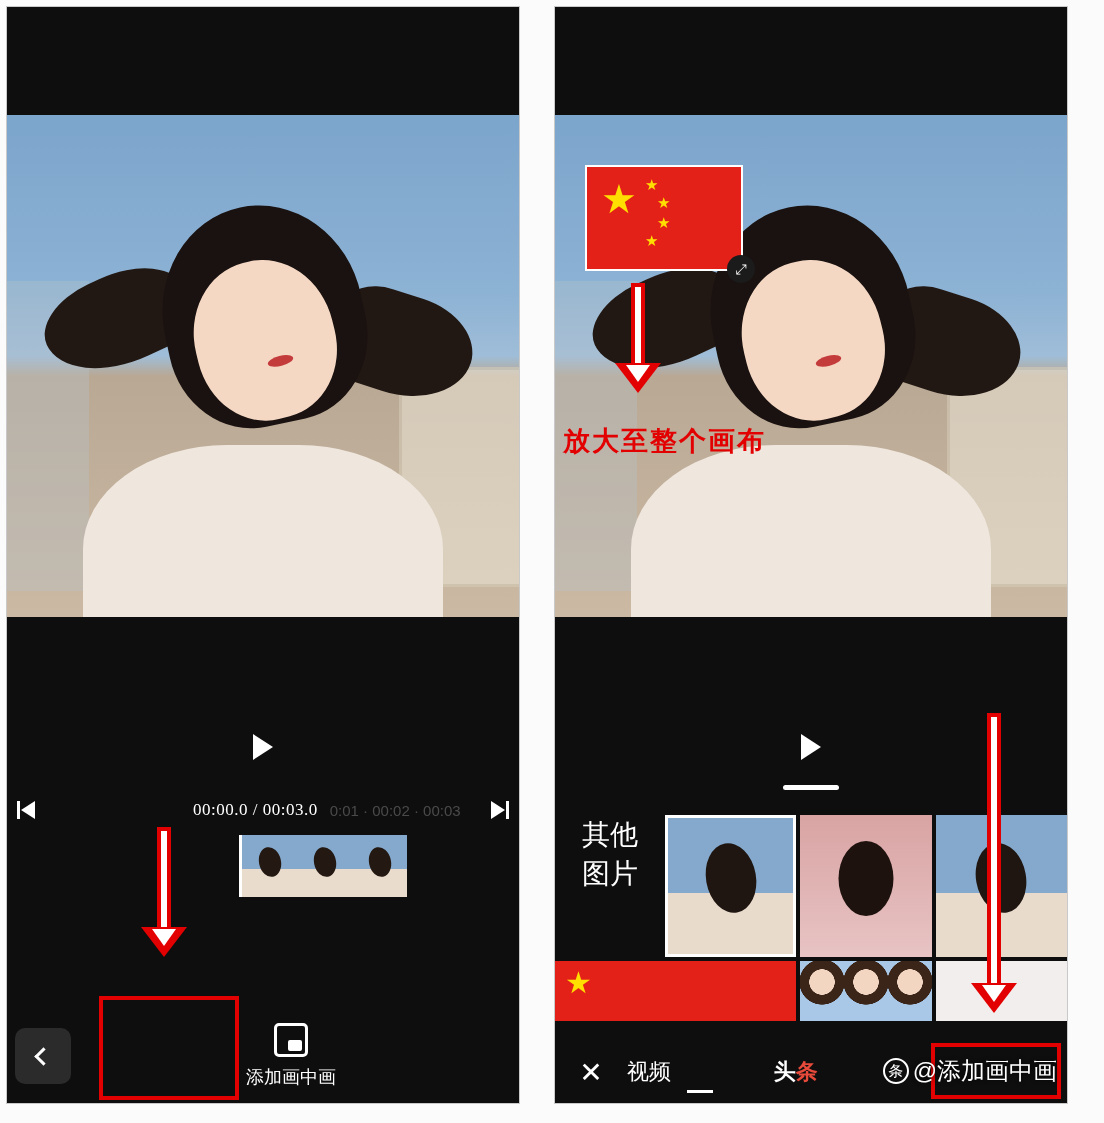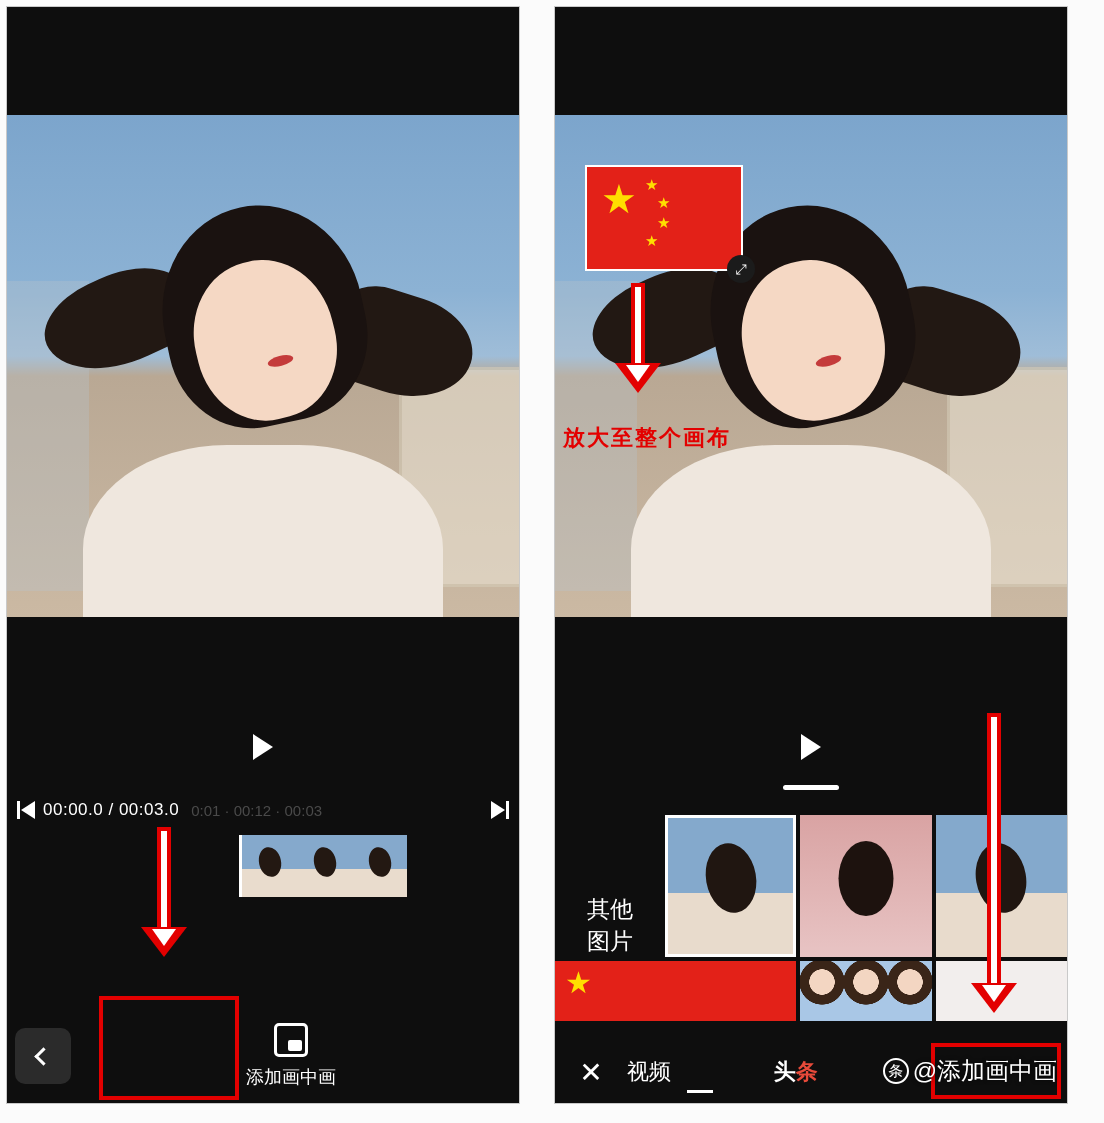--- a/index.html
+++ b/index.html
@@ -68,21 +68,21 @@
     display:flex; align-items:center; color:#fff; font-size:17px;
     padding:0 14px; gap:8px;
   }
   .skip-start, .skip-end {
     width:0;height:0; position:relative; cursor:pointer;
   }
   .skip-start { border-right:14px solid #fff; border-top:9px solid transparent; border-bottom:9px solid transparent;}
   .skip-start::after{content:"";position:absolute;left:-4px;top:-9px;width:3px;height:18px;background:#fff;}
   .skip-end { border-left:14px solid #fff; border-top:9px solid transparent; border-bottom:9px solid transparent; margin-left:auto;}
   .skip-end::after{content:"";position:absolute;right:-4px;top:-9px;width:3px;height:18px;background:#fff;}
-  .time-block { font-weight:500; letter-spacing:.5px;}
+  .time-block { margin-left:150px; font-weight:500; letter-spacing:.5px;font-family:Liberation Serif, serif;}
   .ticks { color:#4a4a4a; font-size:15px; margin-left:4px; }
 
   .timeline-left {
     position:absolute; top:828px; left:232px; width:168px; height:62px;
     border-left:3px solid #fff;
     display:flex;
   }
   .tl-thumb { flex:1; background:linear-gradient(#85a9cc 0 55%, #e9dccd 55% 100%); position:relative;}
   .tl-thumb::after{content:"";position:absolute;left:50%;top:20%;width:22px;height:30px;background:#231812;border-radius:50%;transform:translateX(-50%) rotate(-12deg);}
 
@@ -135,32 +135,32 @@
     position:absolute; left:30px; top:50px; width:158px; height:106px;
     background:#e32118; border:2px solid #fff;
   }
   .flag-overlay .big-star{ color:#ffde00; position:absolute; left:14px; top:12px; font-size:40px; line-height:1;}
   .flag-overlay .sm{ color:#ffde00; position:absolute; font-size:15px; line-height:1;}
   .resize-handle{
     position:absolute; right:-14px; bottom:-14px; width:28px;height:28px;
     background:#1b1b1b; border-radius:50%; color:#fff; display:flex;align-items:center;justify-content:center;font-size:14px;cursor:pointer;
   }
   .anno-label {
-    position:absolute; color:#e30000; font-weight:700; font-size:22px; letter-spacing:2px;
+    position:absolute; color:#e30000; font-weight:700; font-size:27px; letter-spacing:2px;
   }
 
   
   .drag-handle { position:absolute; left:50%; top:778px; width:56px; height:5px; background:#fff; border-radius:3px; transform:translateX(-50%);}
   .picker {
     position:absolute; left:0; right:0; top:808px; height:172px;
     display:flex;
   }
   .other-pics {
-    width:110px; display:flex; align-items:flex-end; justify-content:center;
-    color:#fff; font-size:23px; line-height:1.4; text-align:center; cursor:pointer;
+    width:110px; display:flex; align-items:flex-start; justify-content:center;
+    color:#fff; font-size:28px; line-height:1.4; text-align:center; cursor:pointer;
     height:142px;
   }
   .grid {
     flex:1; display:grid; grid-template-columns:repeat(3,1fr); grid-template-rows:142px 60px; gap:4px;
   }
   .g { background:#333; position:relative; overflow:hidden; cursor:pointer;}
   .g.sel{ outline:3px solid #fff; outline-offset:-3px;}
   .g.sky{ background:linear-gradient(#84a9cc 0 55%, #e8dbcc 55% 100%);}
   .g.sky::after{content:"";position:absolute;left:50%;top:20%;width:50px;height:70px;background:#201611;border-radius:50%;transform:translateX(-50%) rotate(-10deg);}
   .g.pink{ background:linear-gradient(#d9a3a3 0, #e8c4c4 100%);}
@@ -208,21 +208,21 @@
       </div>
     </div>
 
     <div class="play-btn"></div>
 
     <div class="seek-row">
       <div class="skip-start"></div>
       <span class="time-block">
         <span>00:00.0</span> / <span>00:03.0</span>
       </span>
-      <span class="ticks">0:01  ·  00:12  ·  00:03</span>
+      <span class="ticks">0:01  ·  00:02  ·  00:03</span>
       <div class="skip-end"></div>
     </div>
 
     <div class="timeline-left">
       <div class="tl-thumb"></div>
       <div class="tl-thumb"></div>
       <div class="tl-thumb"></div>
     </div>
 
     <div class="anno-arrow" style="left:134px; top:820px;">

